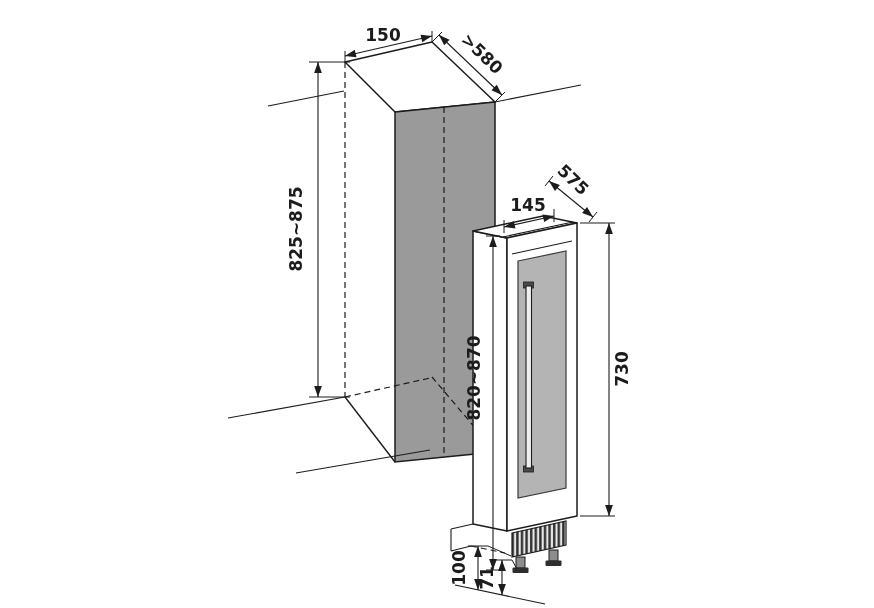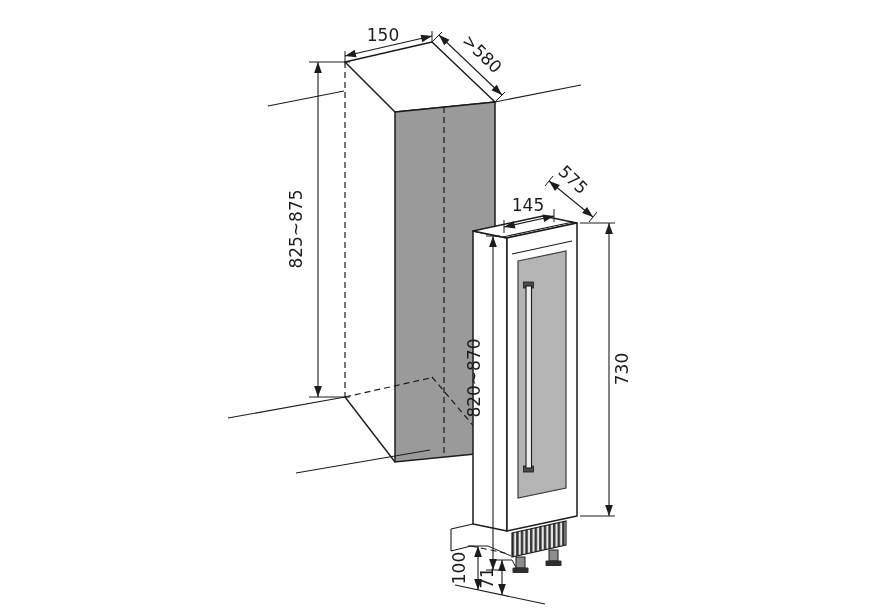--- a/index.html
+++ b/index.html
@@ -1,16 +1,16 @@
 <!DOCTYPE html>
 <html style="--background: #ffffff; --line: #1c1c1c; --niche_interior: #9a9a9a; --glass: #b4b4b4; --grille_dark: #303030;"><head>
 <meta charset="utf-8">
 <style>
   html,body{margin:0;padding:0;background:var(--background,#fff);}
-  .canvas{position:relative;width:874px;height:608px;background:var(--background,#fff);overflow:hidden;}
+  .canvas{position:relative;width:874px;height:608px;background:var(--background,#fff);overflow:hidden;font-weight:bold;}
   svg{position:absolute;inset:0;}
   .outline{fill:#ffffff;stroke:var(--line,#1c1c1c);stroke-width:1.5;stroke-linejoin:round;}
   .interior{fill:var(--niche_interior,#9a9a9a);stroke:var(--line,#1c1c1c);stroke-width:1.5;}
   .ln{fill:none;stroke:var(--line,#1c1c1c);stroke-width:1.4;}
   .thin{stroke-width:1.1;}
   .dashed{fill:none;stroke:var(--line,#1c1c1c);stroke-width:1.2;stroke-dasharray:6 4;}
   .dim{fill:none;stroke:var(--line,#1c1c1c);stroke-width:1.1;}
   .ext{fill:none;stroke:var(--line,#1c1c1c);stroke-width:1;}
   .glass{fill:var(--glass,#b4b4b4);stroke:#3a3a3a;stroke-width:1.2;}
   .lbl{font-family:"DejaVu Sans",sans-serif;font-size:17px;fill:var(--line,#1c1c1c);text-anchor:middle;}

